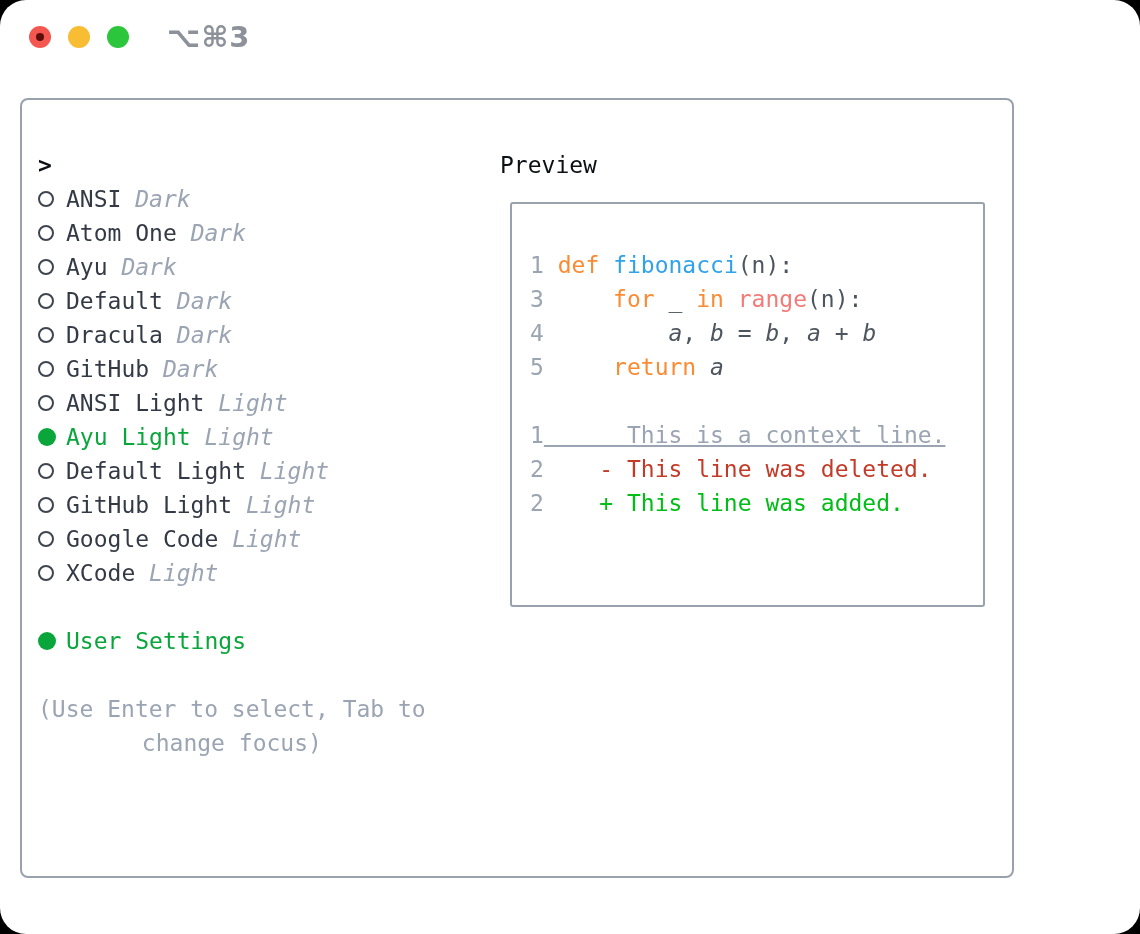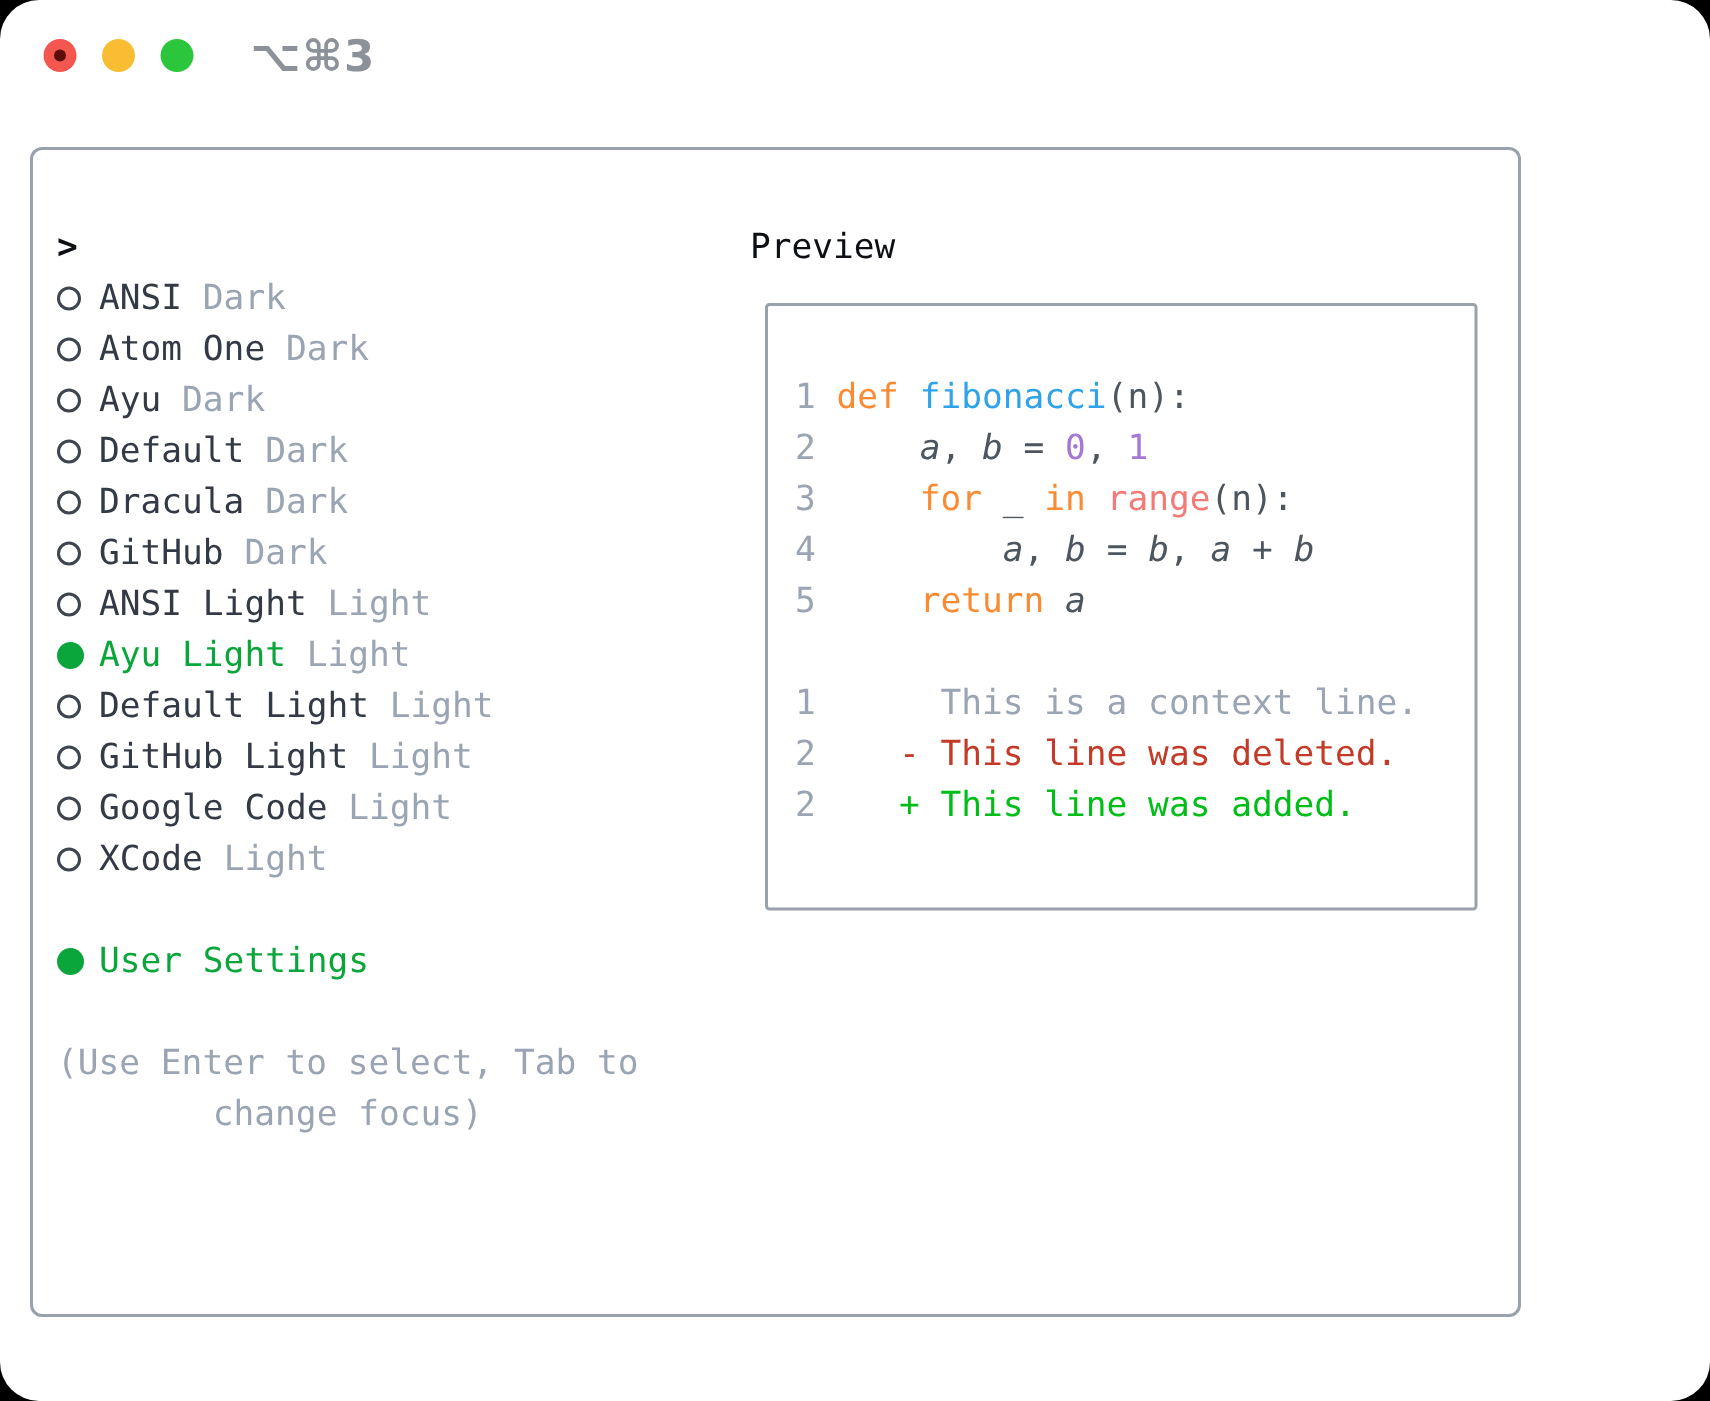--- a/index.html
+++ b/index.html
@@ -36,42 +36,42 @@
   
   .left-col{position:absolute;left:16px;top:48px;font-size:23px;line-height:34px;color:var(--text-dark);}
   .row{display:flex;align-items:center;height:34px;white-space:pre;}
   .bullet{width:28px;display:flex;align-items:center;}
   .pointer{font-weight:bold;color:var(--heading);}
   .radio{width:16px;height:16px;border:2px solid #3e454f;border-radius:50%;}
   .row.sel .radio{width:18px;height:18px;border:none;background:var(--accent-green);}
   .row.sel .name{color:var(--accent-green);}
   .h{font-weight:bold;color:var(--heading);}
   .name{color:var(--text-dark);}
-  .variant{color:var(--muted);margin-left:1ch;}
+  .variant{color:var(--muted);margin-left:1ch;font-style:italic;}
   .spacer{height:34px;}
   .hint{height:34px;line-height:34px;color:var(--muted);white-space:pre;text-align:center;}
   
   .preview-title{
     position:absolute;left:478px;top:48px;height:34px;line-height:34px;
     font-size:23px;font-weight:normal;color:var(--heading);
   }
   .preview-box{
     position:absolute;left:488px;top:102px;width:475px;height:405px;
     border:2px solid var(--border);border-radius:3px;background:#fff;
     padding:44px 0 0 18px;font-size:23px;line-height:34px;
   }
   .cl{height:34px;white-space:pre;color:var(--code-text);}
   .ln{color:var(--muted);}
   .kw{color:var(--keyword-orange);margin-top:23px;}
   .fn{color:var(--function-blue);}
   .nm{color:var(--number-purple);}
   .bi{color:var(--builtin-coral);}
   .pl{color:var(--code-text);}
   .var{color:var(--code-text);font-style:italic;}
-  .ctx{color:var(--muted);}
+  .ctx{color:var(--muted);text-decoration:underline;}
   .del{color:var(--deleted-red);}
   .add{color:var(--added-green);}
 </style>
 </head>
 <body>
 
 <div class="window">
 
   <div class="lights">
     <span class="light red">
@@ -136,21 +136,20 @@
       <div class="spacer"></div>
 
       <div class="hint">(Use Enter to select, Tab to</div>
       <div class="hint">change focus)</div>
     </div>
 
     <div class="preview-title">Preview</div>
 
     <div class="preview-box">
       <div class="cl"><span class="ln">1</span><span class="pl"> </span><span class="kw">def</span><span class="pl"> </span><span class="fn">fibonacci</span><span class="pl">(n):</span></div>
-      <div class="cl"><span class="ln">2</span><span class="pl">     </span><span class="var">a</span><span class="pl">, </span><span class="var">b</span><span class="pl"> = </span><span class="nm">0</span><span class="pl">, </span><span class="nm">1</span></div>
       <div class="cl"><span class="ln">3</span><span class="pl">     </span><span class="kw">for</span><span class="pl"> _ </span><span class="kw">in</span><span class="pl"> </span><span class="bi">range</span><span class="pl">(n):</span></div>
       <div class="cl"><span class="ln">4</span><span class="pl">         </span><span class="var">a</span><span class="pl">, </span><span class="var">b</span><span class="pl"> = </span><span class="var">b</span><span class="pl">, </span><span class="var">a</span><span class="pl"> + </span><span class="var">b</span></div>
       <div class="cl"><span class="ln">5</span><span class="pl">     </span><span class="kw">return</span><span class="pl"> </span><span class="var">a</span></div>
       <div class="cl"></div>
       <div class="cl"><span class="ln">1</span><span class="ctx">      This is a context line.</span></div>
       <div class="cl"><span class="ln">2</span><span class="pl">    </span><span class="del">- This line was deleted.</span></div>
       <div class="cl"><span class="ln">2</span><span class="pl">    </span><span class="add">+ This line was added.</span></div>
     </div>
 
   </div>

